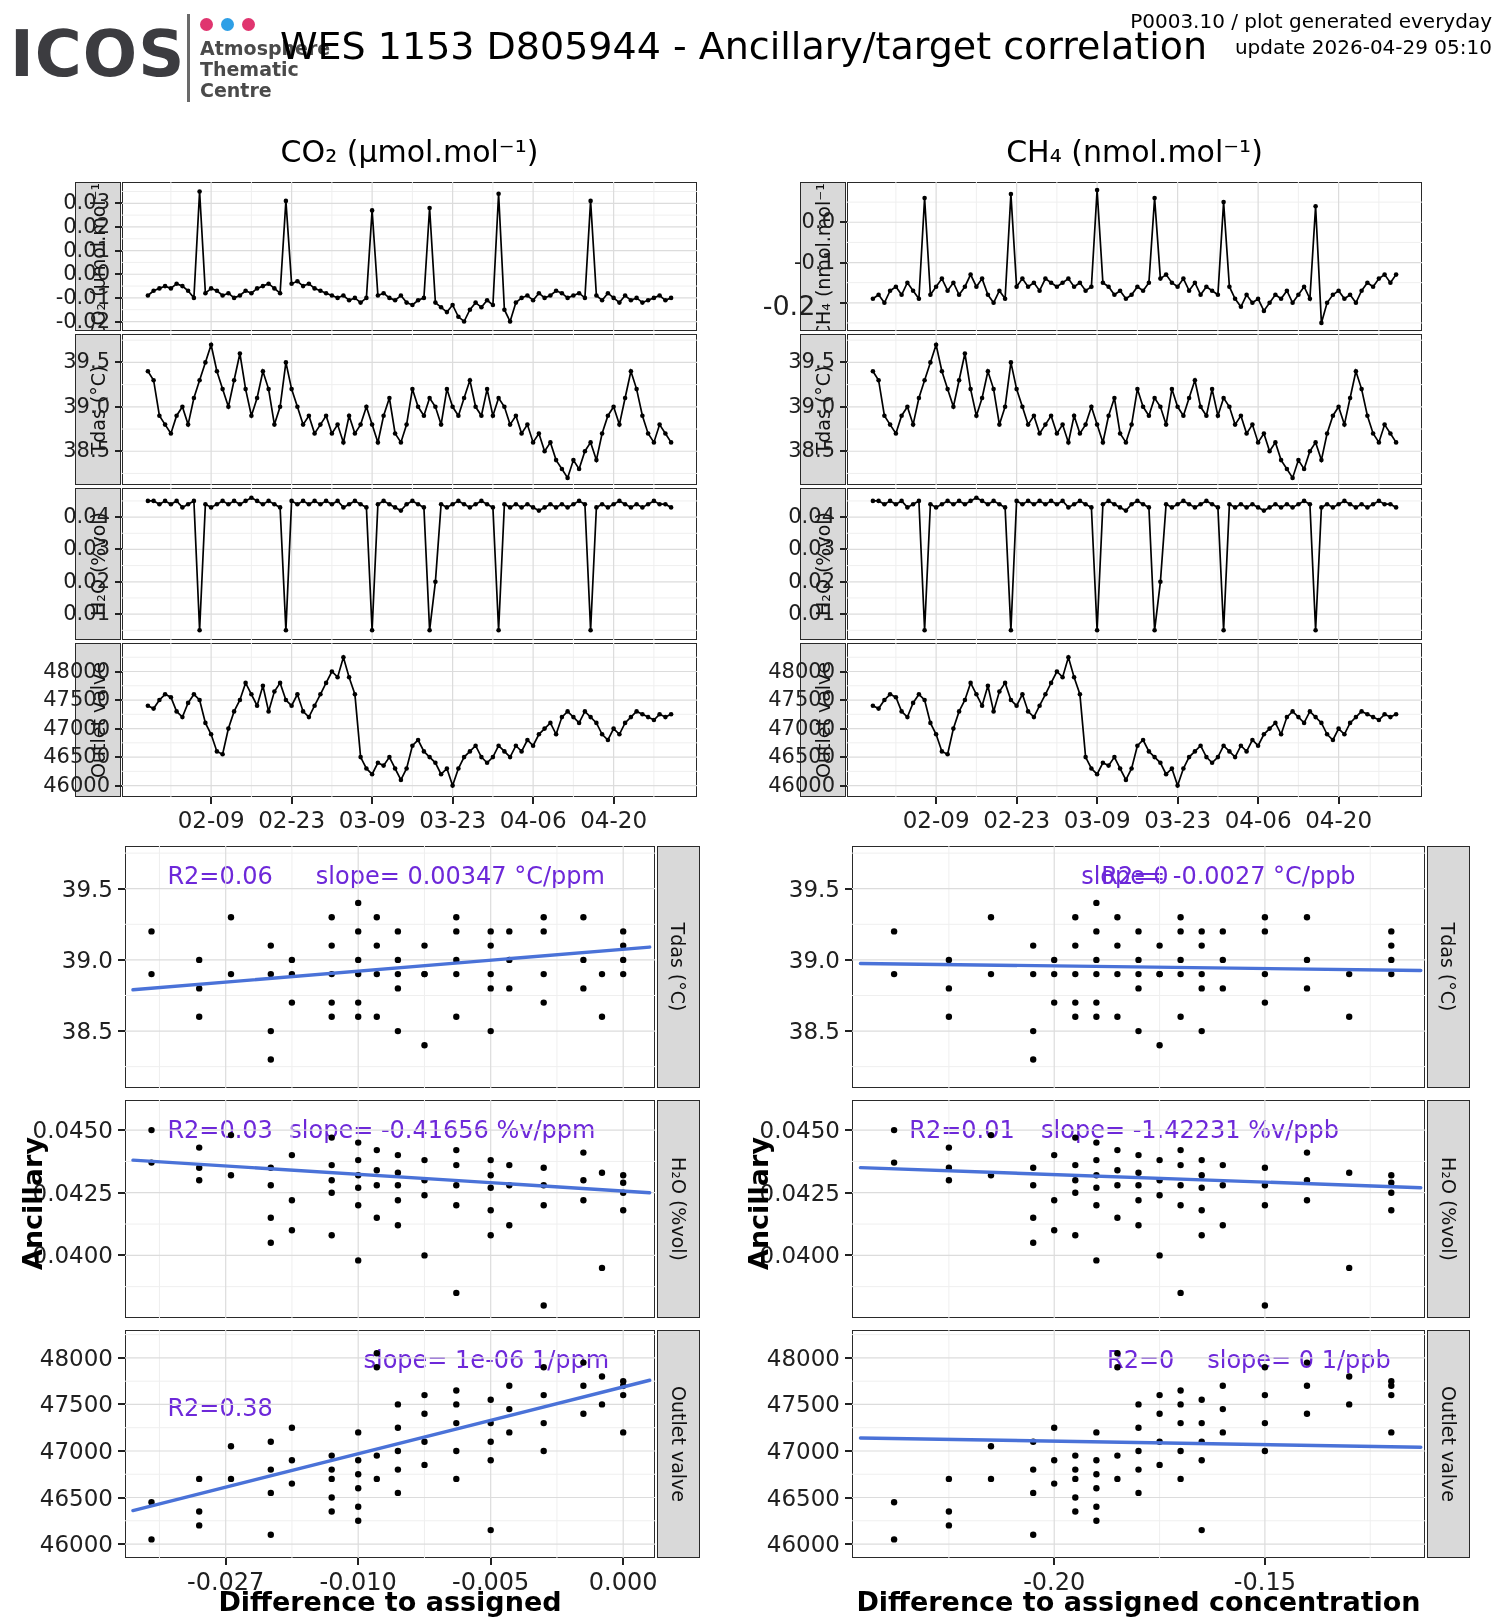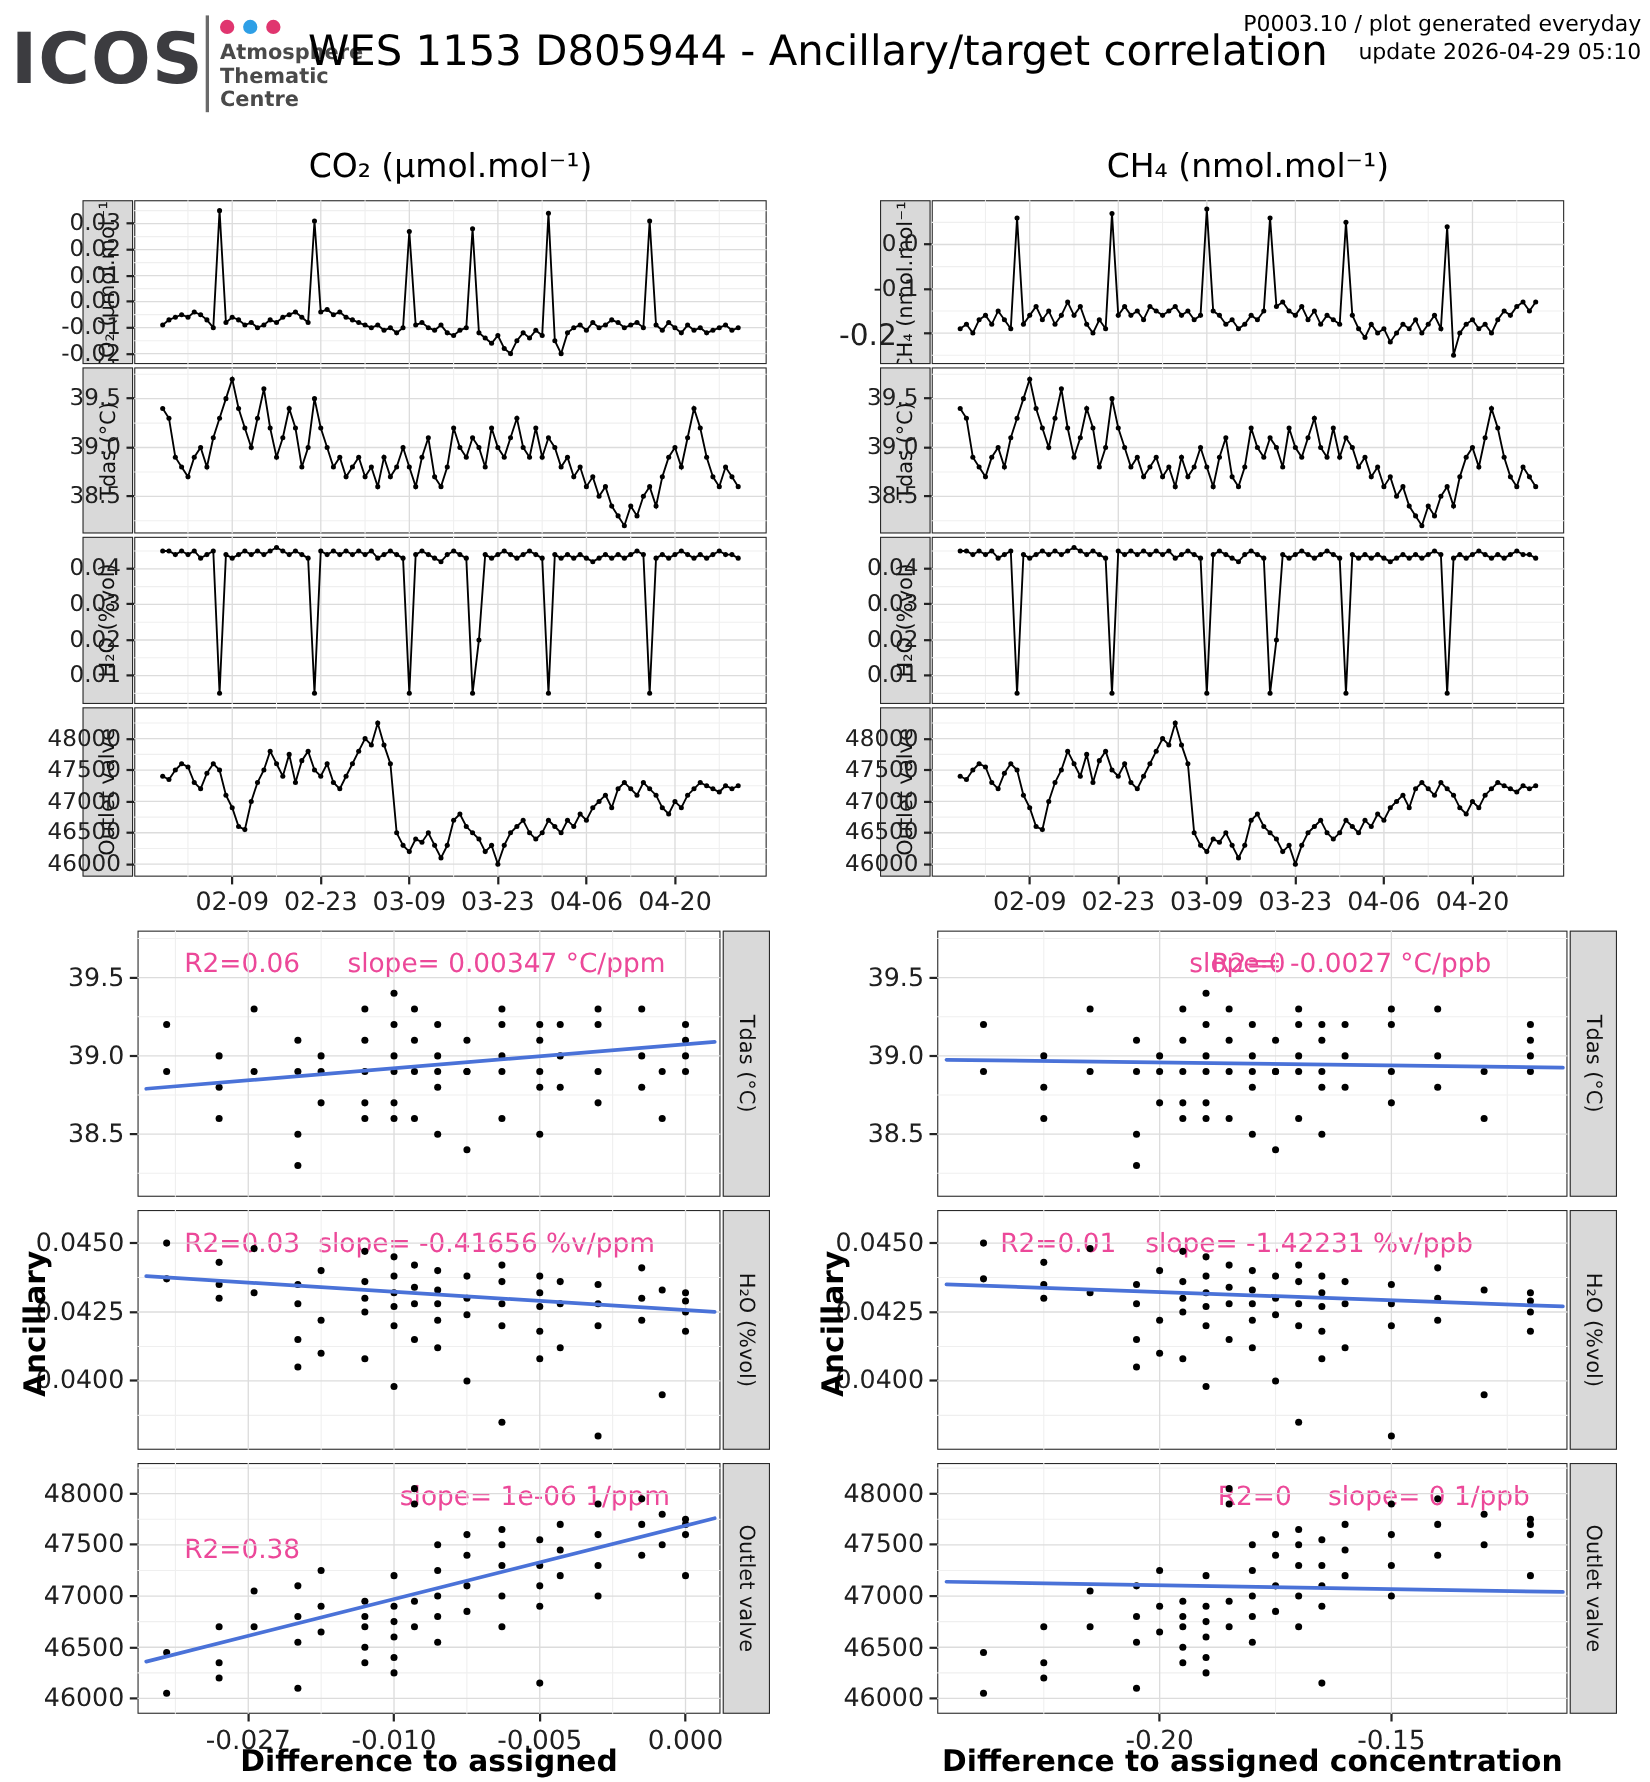--- a/index.html
+++ b/index.html
@@ -16,21 +16,21 @@
   .col-title{font-size:30px;text-align:center;}
   .panel{position:absolute;background:#ffffff;border:1.6px solid #2a2a2a;box-sizing:border-box;}
   .strip{position:absolute;background:#d9d9d9;border:1.6px solid #2a2a2a;box-sizing:border-box;display:flex;align-items:center;justify-content:center;overflow:hidden;}
   .strip-label{font-size:19px;color:#111;white-space:nowrap;}
   .rot-ccw{transform:rotate(-90deg);}
   .rot-cw{transform:rotate(90deg);}
   .tick-label{position:absolute;font-size:21px;color:#202020;text-align:right;white-space:nowrap;}
   .x-tick-label{position:absolute;font-size:23px;color:#202020;text-align:center;white-space:nowrap;}
   .sc-x-tick{font-size:24px;}
   .tick-mark{position:absolute;background:#222;}
-  .annot{position:absolute;font-size:24px;color:#ec4899;white-space:nowrap;}
+  .annot{position:absolute;font-size:24px;color:#6d28d9;white-space:nowrap;}
   .axis-title-x{font-size:27px;font-weight:700;text-align:center;}
   .axis-title-y{font-size:27px;font-weight:700;text-align:center;white-space:nowrap;}
   svg{position:absolute;overflow:visible;}
 </style>
 </head>
 <body>
 
 <div id="page">
 
   <div class="abs" style="left:10px;top:22px;">

